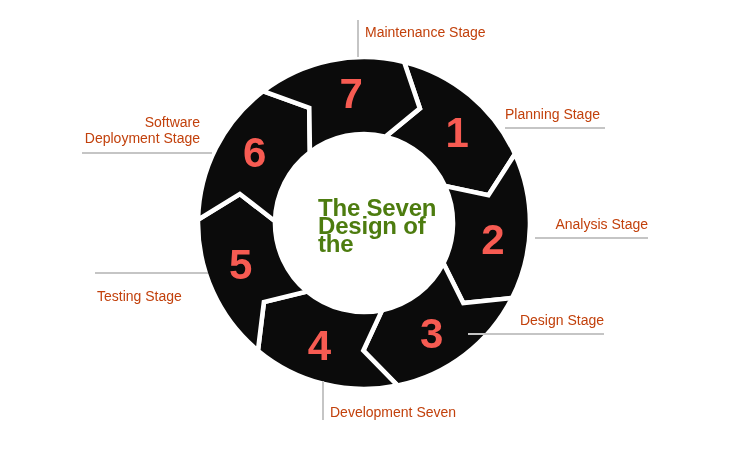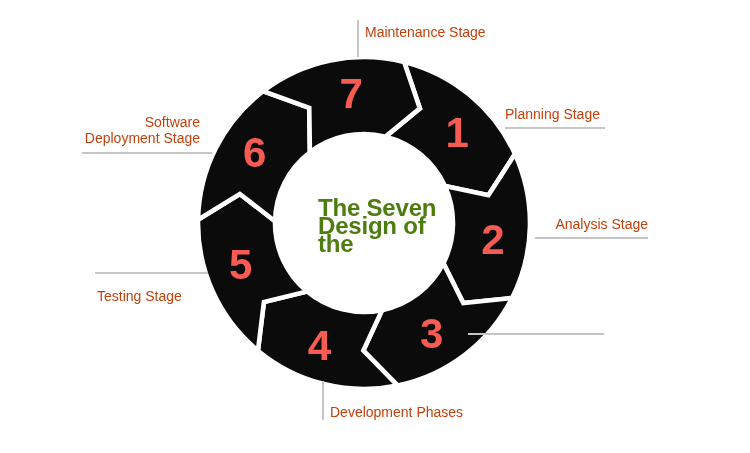--- a/index.html
+++ b/index.html
@@ -66,23 +66,24 @@
     <div>The Seven</div>
     <div>Design of the</div>
   </div>
 
   <div class="stage-label lbl-planning">Planning Stage</div>
   <div class="leader h ln-planning"></div>
 
   <div class="stage-label lbl-analysis">Analysis Stage</div>
   <div class="leader h ln-analysis"></div>
 
+  <div class="stage-label lbl-design">Design Stage</div>
   <div class="leader h ln-design"></div>
 
-  <div class="stage-label lbl-development">Development Phases</div>
+  <div class="stage-label lbl-development">Development Seven</div>
   <div class="leader v ln-development"></div>
 
   <div class="stage-label lbl-testing">Testing Stage</div>
   <div class="leader h ln-testing"></div>
 
   <div class="stage-label wrap lbl-deployment">Software Deployment Stage</div>
   <div class="leader h ln-deployment"></div>
 
   <div class="stage-label lbl-maintenance">Maintenance Stage</div>
   <div class="leader v ln-maintenance"></div>

